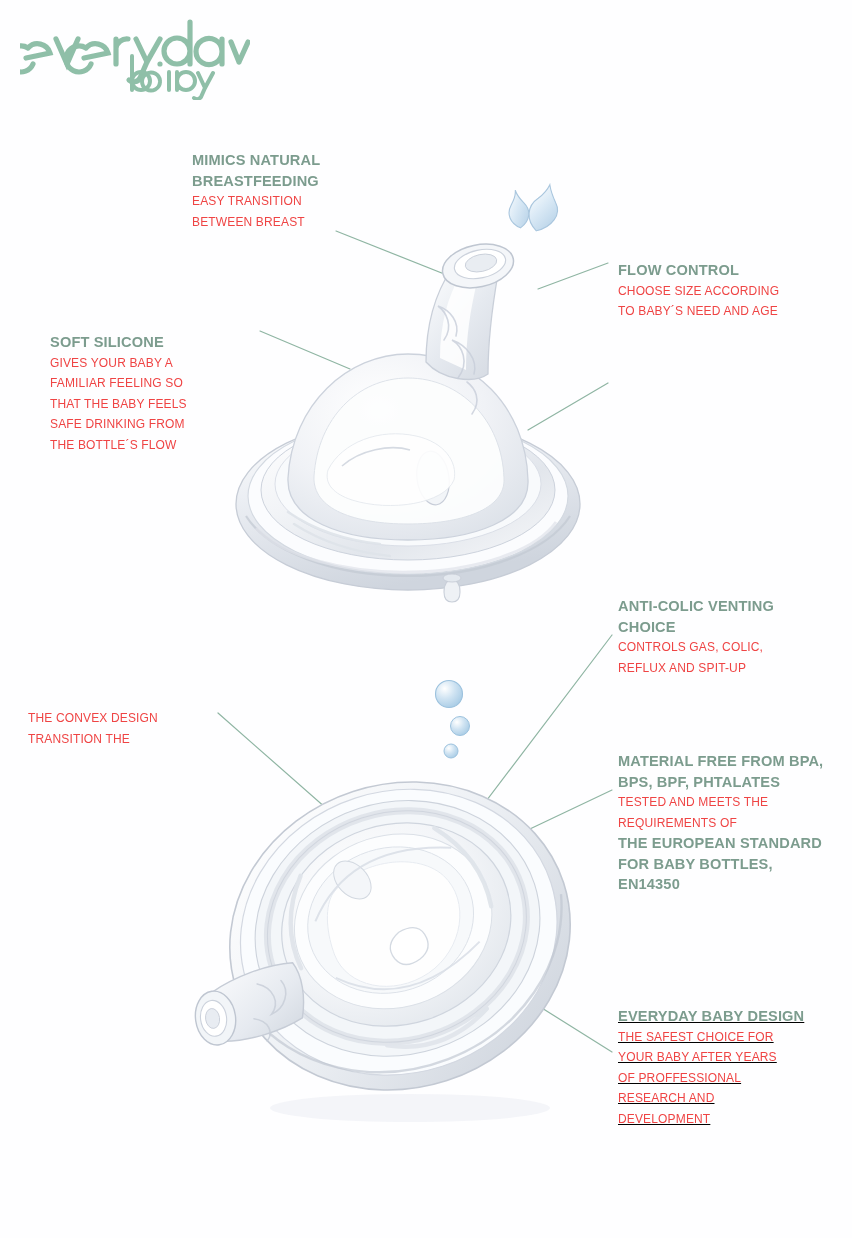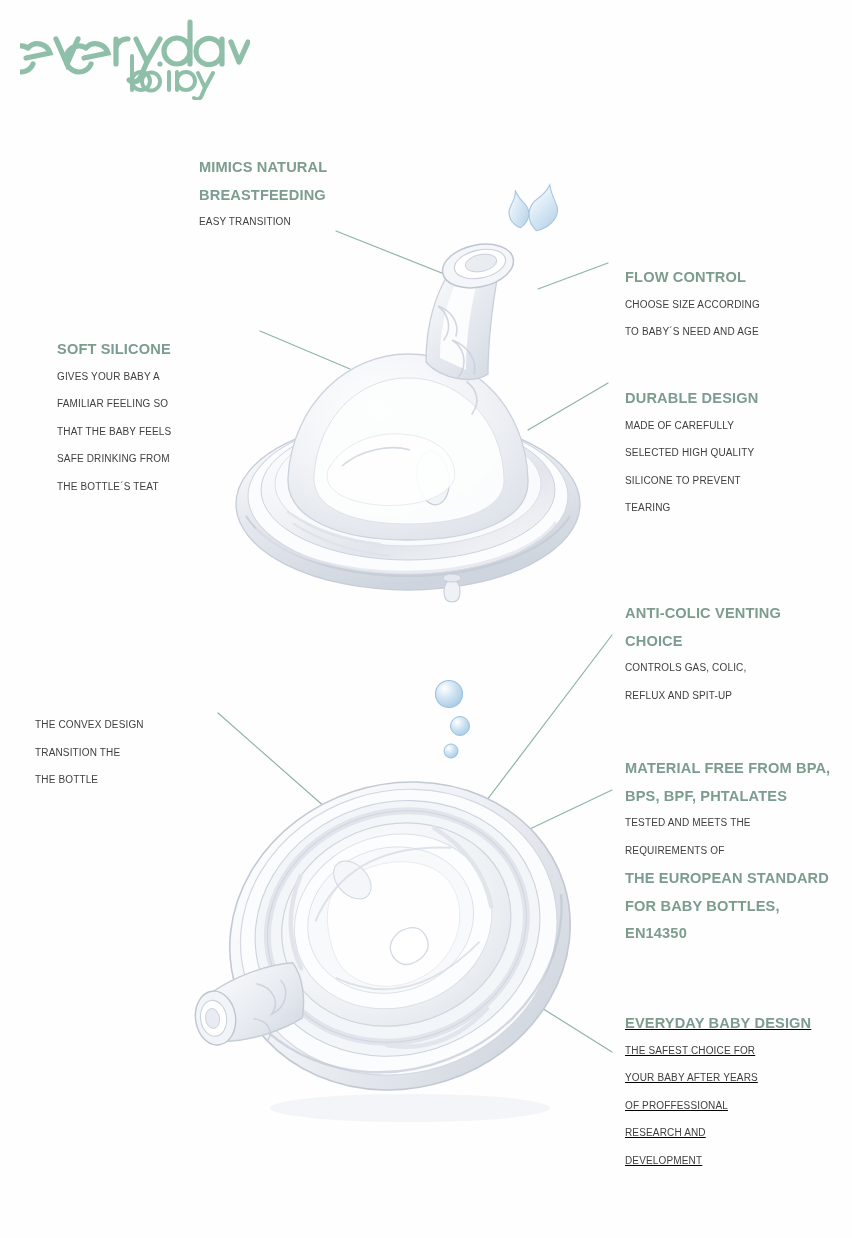--- a/index.html
+++ b/index.html
@@ -15,34 +15,34 @@
 
   
   .logo{position:absolute;left:20px;top:12px;width:230px;height:88px;}
   .logo svg{display:block;}
 
   
   .lines{position:absolute;left:0;top:0;width:852px;height:1238px;pointer-events:none;}
 
   
   .callout{position:absolute;}
-  .callout p{margin:7px;}
+  .callout p{margin:0;}
   .c-head{
     font-weight:bold;
     font-size:14.6px;
     line-height:20.5px;
     letter-spacing:.15px;
     color:#7c9c8e;
   }
   .c-body{
     font-weight:normal;
-    font-size:10px;
+    font-size:12px;
     line-height:20.5px;
     letter-spacing:.15px;
-    color:#404040;
+    color:#ef4444;
   }
 
   
   .product{position:absolute;}
   .product svg{display:block;}
 
   
   .deco{position:absolute;}
 </style>
 </head>
@@ -279,56 +279,49 @@
       </g>
 
       <ellipse cx="262" cy="372" rx="140" ry="14" fill="#e9ecf1" opacity=".45"></ellipse>
     </svg>
   </div>
 
   <div class="callout" style="left:192px;top:150px;width:220px;">
     <p class="c-head">MIMICS NATURAL</p>
     <p class="c-head">BREASTFEEDING</p>
     <p class="c-body">EASY TRANSITION</p>
+    <p class="c-body">BETWEEN BREAST</p>
   </div>
 
   <div class="callout" style="left:618px;top:260px;width:226px;">
     <p class="c-head">FLOW CONTROL</p>
     <p class="c-body">CHOOSE SIZE ACCORDING</p>
     <p class="c-body">TO BABY´S NEED AND AGE</p>
   </div>
 
   <div class="callout" style="left:50px;top:332px;width:200px;">
     <p class="c-head">SOFT SILICONE</p>
     <p class="c-body">GIVES YOUR BABY A</p>
     <p class="c-body">FAMILIAR FEELING SO</p>
     <p class="c-body">THAT THE BABY FEELS</p>
     <p class="c-body">SAFE DRINKING FROM</p>
-    <p class="c-body">THE BOTTLE´S TEAT</p>
-  </div>
-
-  <div class="callout" style="left:618px;top:381px;width:222px;">
-    <p class="c-head">DURABLE DESIGN</p>
-    <p class="c-body">MADE OF CAREFULLY</p>
-    <p class="c-body">SELECTED HIGH QUALITY</p>
-    <p class="c-body">SILICONE TO PREVENT</p>
-    <p class="c-body">TEARING</p>
-  </div>
+    <p class="c-body">THE BOTTLE´S FLOW</p>
+  </div>
+
 
   <div class="callout" style="left:618px;top:596px;width:222px;">
     <p class="c-head">ANTI-COLIC VENTING</p>
     <p class="c-head">CHOICE</p>
     <p class="c-body">CONTROLS GAS, COLIC,</p>
     <p class="c-body">REFLUX AND SPIT-UP</p>
   </div>
 
   <div class="callout" style="left:28px;top:708px;width:210px;">
     <p class="c-body">THE CONVEX DESIGN</p>
     <p class="c-body">TRANSITION THE</p>
-    <p class="c-body">THE BOTTLE</p>
   </div>
 
   <div class="callout" style="left:618px;top:751px;width:232px;">
     <p class="c-head">MATERIAL FREE FROM BPA,</p>
     <p class="c-head">BPS, BPF, PHTALATES</p>
     <p class="c-body">TESTED AND MEETS THE</p>
     <p class="c-body">REQUIREMENTS OF</p>
     <p class="c-head">THE EUROPEAN STANDARD</p>
     <p class="c-head">FOR BABY BOTTLES,</p>
     <p class="c-head">EN14350</p>

